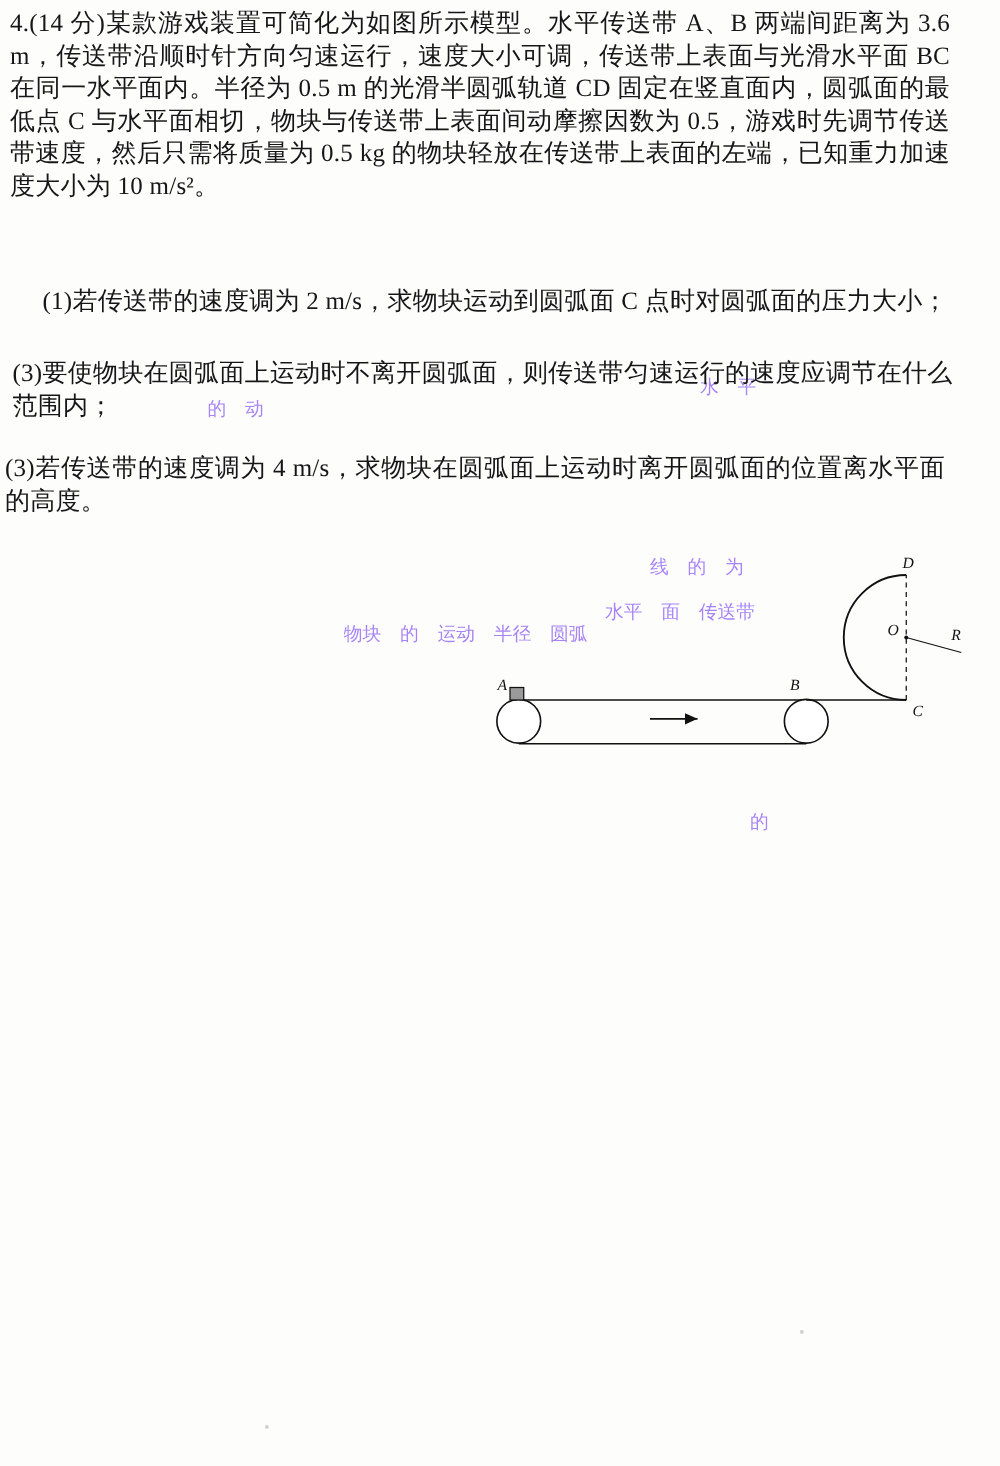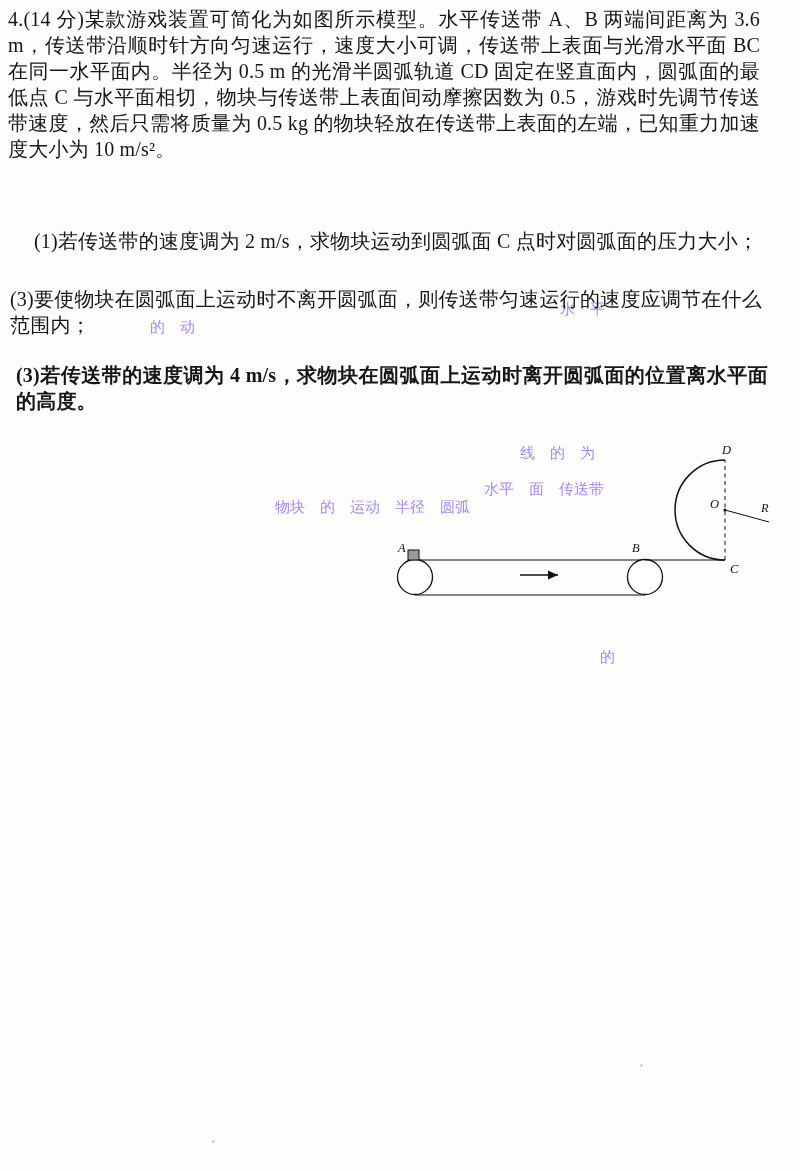--- a/index.html
+++ b/index.html
@@ -47,24 +47,23 @@
     margin-left: 24px;
   }
   .p-q2 {
     position: absolute;
     left: 10px;
     top: 286px;
     width: 752px;
   }
   .p-q3 {
     position: absolute;
-    left: 16px;
+    left: 4px;
     top: 362px;
     width: 752px;
-    font-weight: bold;
   }
 
   
   .figure {
     position: absolute;
     left: 380px;
     top: 440px;
     width: 400px;
     height: 170px;
   }
@@ -76,21 +75,21 @@
     color: #8b5cf6;
     font-size: 15px;
     font-family: Liberation Sans, sans-serif;
     white-space: nowrap;
     opacity: 0.75;
     pointer-events: none;
   }
   .g1 { left: 520px; top: 444px; }
   .g2 { left: 484px; top: 480px; }
   .g3 { left: 275px; top: 498px; }
-  .g4 { left: 150px; top: 318px; }
+  .g4 { left: 166px; top: 318px; }
   .g5 { left: 560px; top: 300px; }
   .g6 { left: 600px; top: 648px; }
   .speck {
     position: absolute;
     width: 3px; height: 3px;
     background: #cfcfcf;
     border-radius: 50%;
   }
 </style>
 </head>

